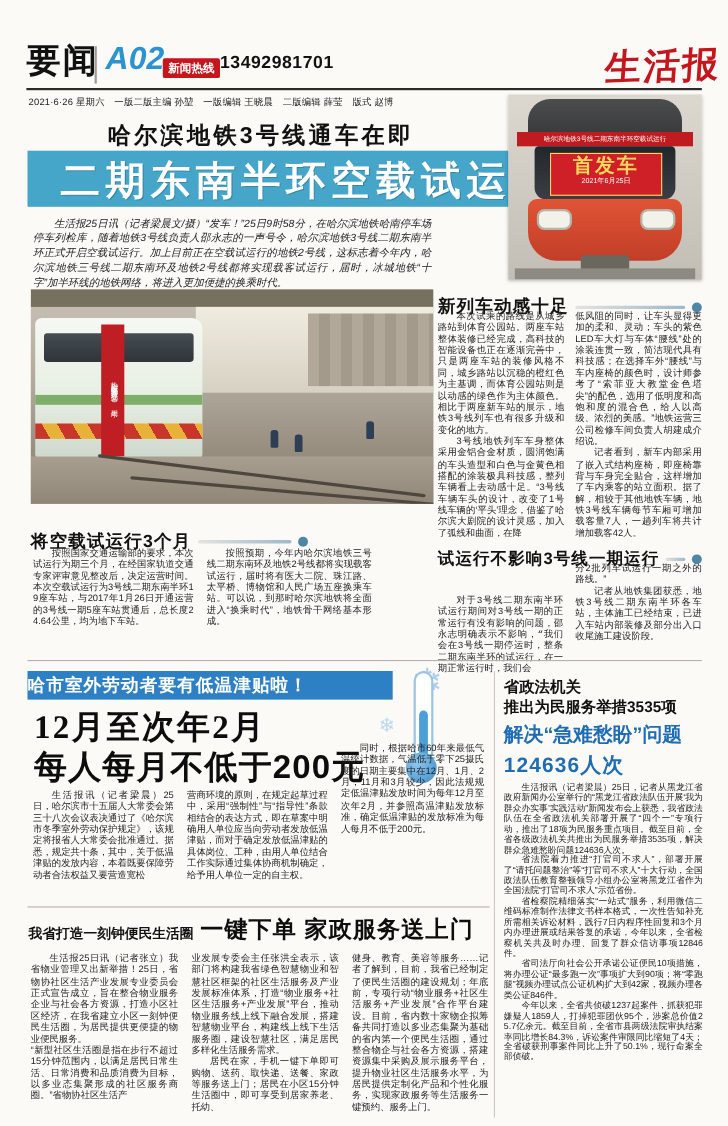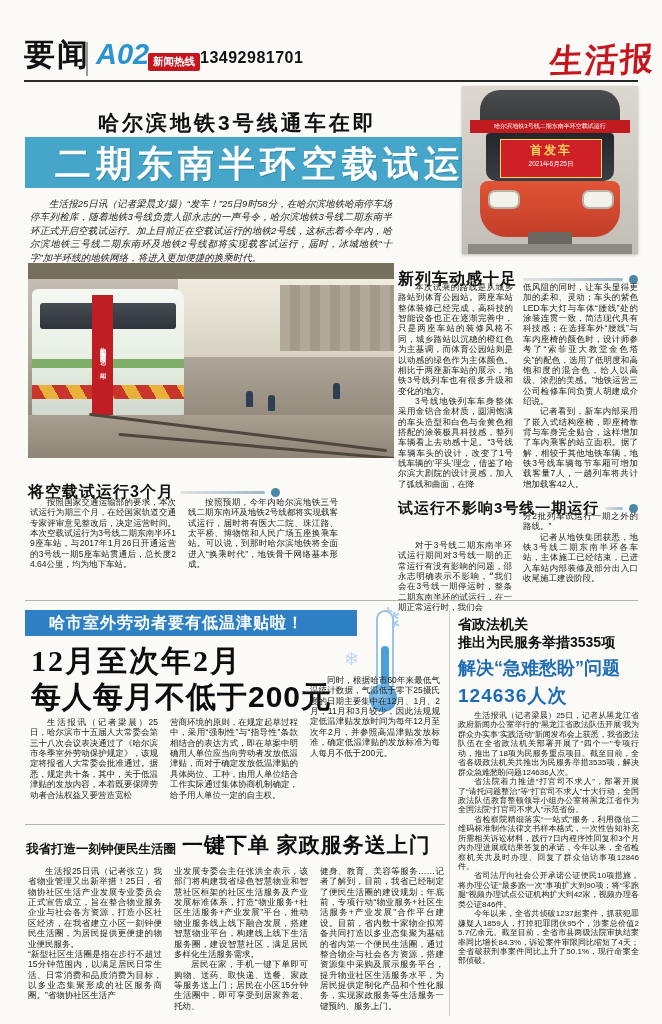--- a/index.html
+++ b/index.html
@@ -59,35 +59,35 @@
   .ph1 .person{width:7px;height:16px;background:#2e3e55;border-radius:3px 3px 1px 1px;}
   .p1{left:218px;top:128px;} .p2{left:240px;top:132px;} .p3{left:305px;top:120px;}
 
   
   .ph2{left:462px;top:86px;width:176px;height:168px;overflow:hidden;background:linear-gradient(180deg,#dcd8d0,#c2beb6);z-index:3;box-shadow:0 1px 3px rgba(0,0,0,.25);}
   .ph2 .roof{left:18px;top:4px;width:140px;height:42px;background:linear-gradient(180deg,#4a4c4e,#333537);border-radius:20px 20px 0 0;}
   .ph2 .strip{left:8px;top:34px;width:160px;height:13px;background:#c01c20;display:flex;align-items:center;justify-content:center;}
   .ph2 .strip span{font-size:6px;color:#fff;white-space:nowrap;}
   .ph2 .shield{left:24px;top:47px;width:128px;height:48px;background:linear-gradient(180deg,#23262b,#3a3f45);border-radius:4px 4px 10px 10px;}
   .ph2 .placard{left:38px;top:53px;width:100px;height:37px;background:#cf2027;border:1px solid #ffd75e;text-align:center;}
-  .ph2 .placard .fc{font-size:12px;font-weight:900;color:#ffd75e;letter-spacing:2px;line-height:20px;display:block;}
+  .ph2 .placard .fc{font-size:18px;font-weight:900;color:#ffd75e;letter-spacing:2px;line-height:20px;display:block;}
   .ph2 .placard .fd{font-size:6.5px;color:#fff;display:block;}
   .ph2 .front{left:18px;top:95px;width:140px;height:56px;background:linear-gradient(180deg,#e05435,#c23e28);border-radius:8px 8px 26px 26px;}
   .ph2 .lamp{width:28px;height:15px;background:#f2f1ea;border-radius:7px;border:2px solid #b7b3a8;}
   .lampL{left:26px;top:104px;} .lampR{left:120px;top:104px;}
   .ph2 .coupler{left:66px;top:146px;width:44px;height:14px;background:#6a675f;border-radius:3px;}
   .ph2 .base{left:6px;top:158px;width:164px;height:10px;background:#8d8a82;}
 
   .div1{left:25px;top:600px;width:613px;height:1px;background:#b5b2ac;}
   .vdiv{left:449px;top:610px;width:1px;height:406px;background:#ccc9c2;}
   .div2{left:25px;top:824px;width:420px;height:1px;background:#b5b2ac;}
 
   
   .a-banner{left:25px;top:610px;width:332px;height:26px;background:#2e80c4;}
-  .a-banner span{display:block;padding:3px 0 0 24px;font-size:16px;font-weight:bold;color:#fff;letter-spacing:1px;white-space:nowrap;}
+  .a-banner span{display:block;padding:3px 0 0 0;font-size:16px;font-weight:bold;color:#fff;letter-spacing:1px;white-space:nowrap;}
   .a-h1{left:31px;top:641px;font-size:30px;font-weight:900;font-family:"Liberation Serif",serif;letter-spacing:2px;color:#0d0d0d;}
   .a-h2{left:31px;top:677px;font-size:30px;font-weight:900;font-family:Liberation Sans, sans-serif;letter-spacing:1px;color:#0d0d0d;}
   .a-c1{left:30px;top:717px;width:128px;height:100px;overflow:hidden;}
   .a-c2{left:170px;top:717px;width:128px;height:100px;overflow:hidden;}
   .a-c3{left:310px;top:675px;width:130px;height:100px;overflow:hidden;}
 
   .thermo{left:348px;top:604px;width:70px;height:112px;}
   .thermo .snow1{left:26px;top:-4px;font-size:34px;color:#aecfe9;}
   .thermo .snow2{left:-4px;top:44px;font-size:18px;color:#bcd8ee;}
   .thermo .tube{left:28px;top:6px;width:14px;height:78px;background:#fff;border:2px solid #9cc4e4;border-radius:9px;}
@@ -113,20 +113,21 @@
 
 <div class="page">
 
   <div class="abs h-section">要闻</div>
   <div class="abs h-div"></div>
   <div class="abs h-pageno">A02</div>
   <div class="abs h-badge">新闻热线</div>
   <div class="abs h-phone">13492981701</div>
   <div class="abs h-logo">生活报</div>
   <div class="abs h-rule"></div>
+  <div class="abs h-date">2021·6·26 星期六　一版二版主编 孙堃　一版编辑 王晓晨　二版编辑 薛莹　版式 赵博</div>
 
   <div class="abs m-kicker">哈尔滨地铁3号线通车在即</div>
   <div class="abs m-banner">
     <span>二期东南半环空载试运行</span>
   </div>
   <p class="abs m-intro jp">生活报25日讯（记者梁晨文/摄）“发车！”25日9时58分，在哈尔滨地铁哈南停车场停车列检库，随着地铁3号线负责人邵永志的一声号令，哈尔滨地铁3号线二期东南半环正式开启空载试运行。加上目前正在空载试运行的地铁2号线，这标志着今年内，哈尔滨地铁三号线二期东南环及地铁2号线都将实现载客试运行，届时，冰城地铁“十字”加半环线的地铁网络，将进入更加便捷的换乘时代。</p>
 
   <div class="abs ph2">
     <div class="abs roof"></div>
     <div class="abs strip">

